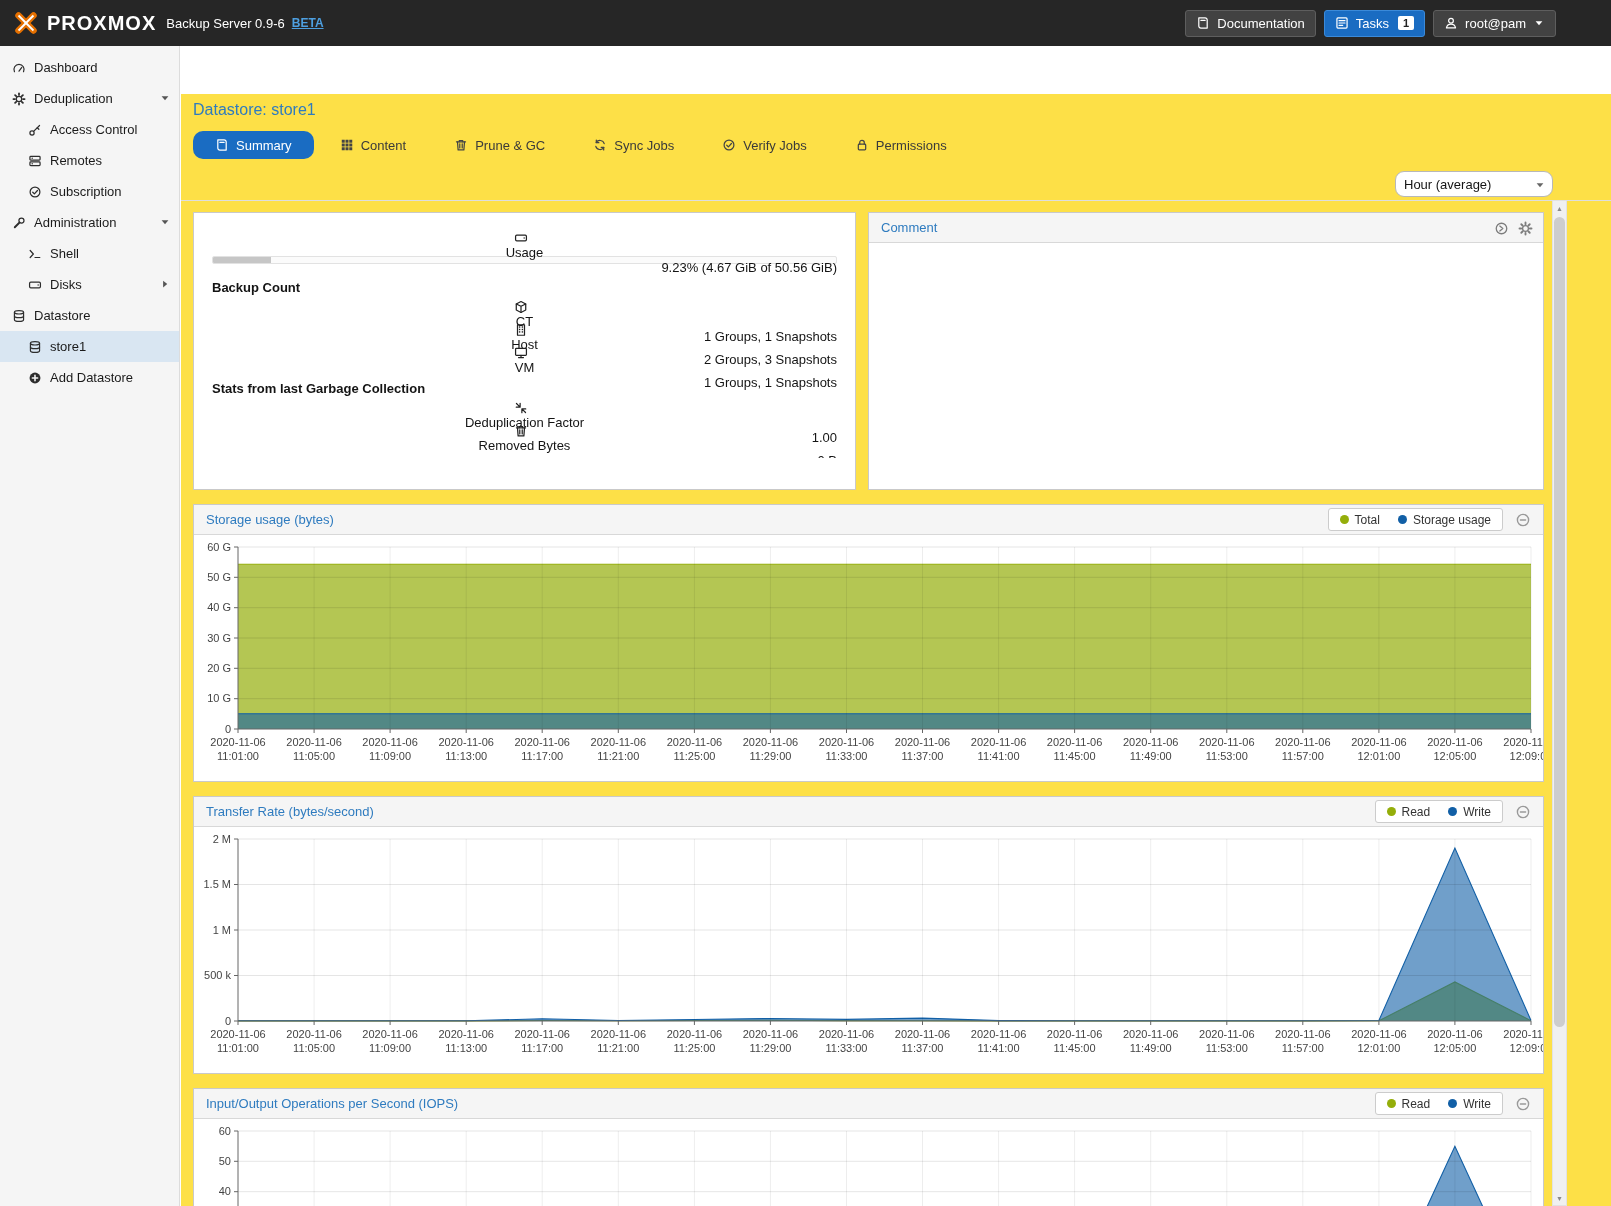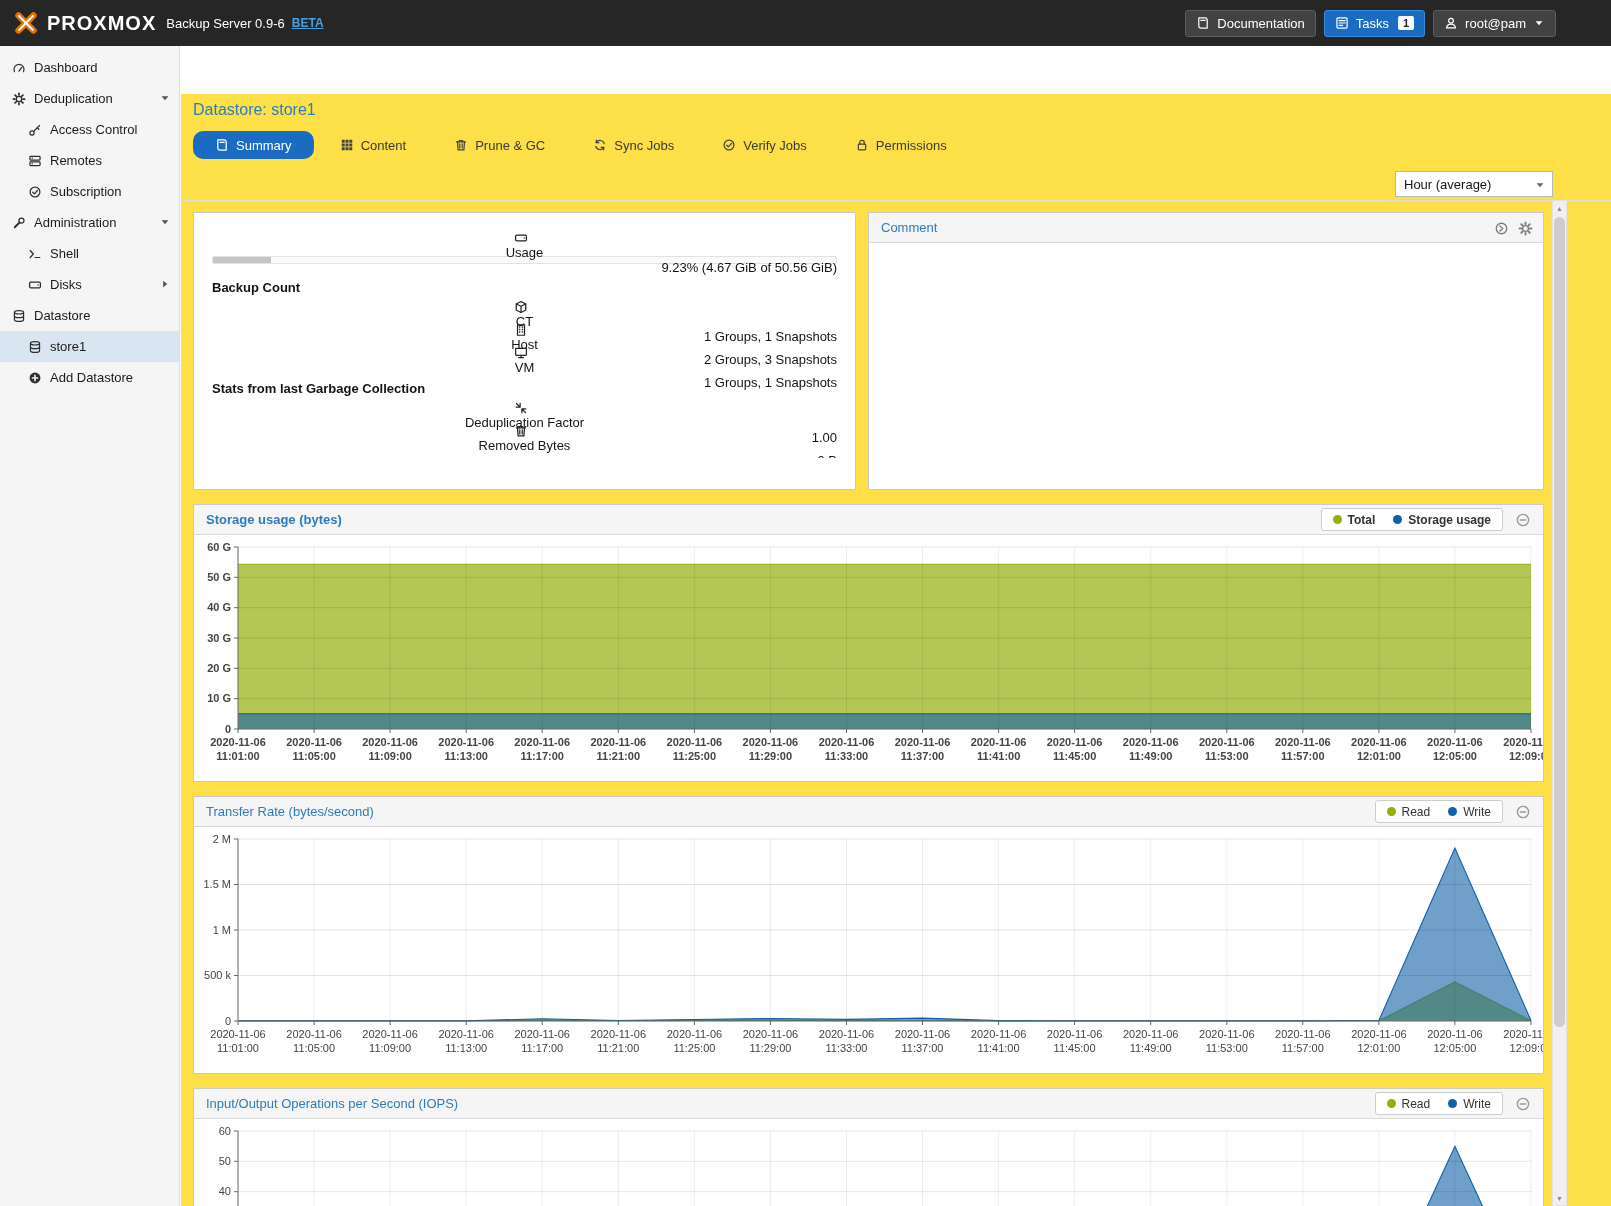--- a/index.html
+++ b/index.html
@@ -28,31 +28,31 @@
 
   
   .main{position:absolute;top:46px;left:181px;right:0;bottom:0;background:#fde047;margin-top:48px;}
   .page-title{position:absolute;left:12px;top:7px;font-size:16px;color:#2e7bbf;}
   .tabbar{position:absolute;left:12px;top:37px;display:flex;gap:4px;}
   .tab{display:flex;align-items:center;gap:7px;height:28px;padding:0 22px;border-radius:10px;color:#3a3a3a;cursor:pointer;white-space:nowrap;}
   .tab .tab-icon{color:#444;display:flex;}
   .tab.active{background:#1a6cc2;color:#fff;}
   .tab.active .tab-icon{color:#fff;}
   .toolbar{position:absolute;left:0;right:0;top:73px;height:34px;border-bottom:1px solid #dedede;}
-  .combo{position:absolute;right:58px;top:4px;width:158px;height:26px;border:1px solid #b8b8b8;border-radius:0;background:#fff;display:flex;align-items:center;padding:0 24px 0 8px;cursor:pointer;}
+  .combo{position:absolute;right:58px;top:4px;width:158px;height:26px;border:1px solid #b8b8b8;border-radius:9px;background:#fff;display:flex;align-items:center;padding:0 24px 0 8px;cursor:pointer;}
   .combo-caret{position:absolute;right:2px;top:3px;width:20px;height:20px;display:flex;align-items:center;justify-content:center;color:#666;}
 
   
   .panel{position:absolute;border:1px solid #c9c9c9;background:#fff;}
   .panel-hd{height:30px;background:#f5f5f5;border-bottom:1px solid #d8d8d8;display:flex;align-items:center;padding:0 12px;position:relative;}
   .panel-title{color:#2e7bbf;font-size:13px;white-space:nowrap;}
   .panel-body{position:relative;height:calc(100% - 31px);overflow:hidden;background:#fff;}
   #panel-summary{left:12px;top:118px;width:663px;height:278px;}
   #panel-comment{left:687px;top:118px;width:676px;height:278px;}
-  #panel-chart0{left:12px;top:410px;width:1351px;height:278px;font-weight:bold;}
+  #panel-chart0{left:12px;top:410px;width:1351px;height:278px;}
   #panel-chart1{left:12px;top:702px;width:1351px;height:278px;}
   #panel-chart2{left:12px;top:994px;width:1351px;height:278px;}
   .panel-tools{position:absolute;right:10px;top:0;height:30px;display:flex;align-items:center;gap:9px;color:#7d7d7d;}
   .tool{display:flex;cursor:pointer;}
 
   
   .sumbody{padding:14px 18px 0 18px;}
   .kv{display:flex;align-items:center;height:19px;margin-top:4px;flex-direction:column;}
   .kv .ic{display:flex;color:#222;margin-right:8px;}
   .kv .val{margin-left:auto;}

